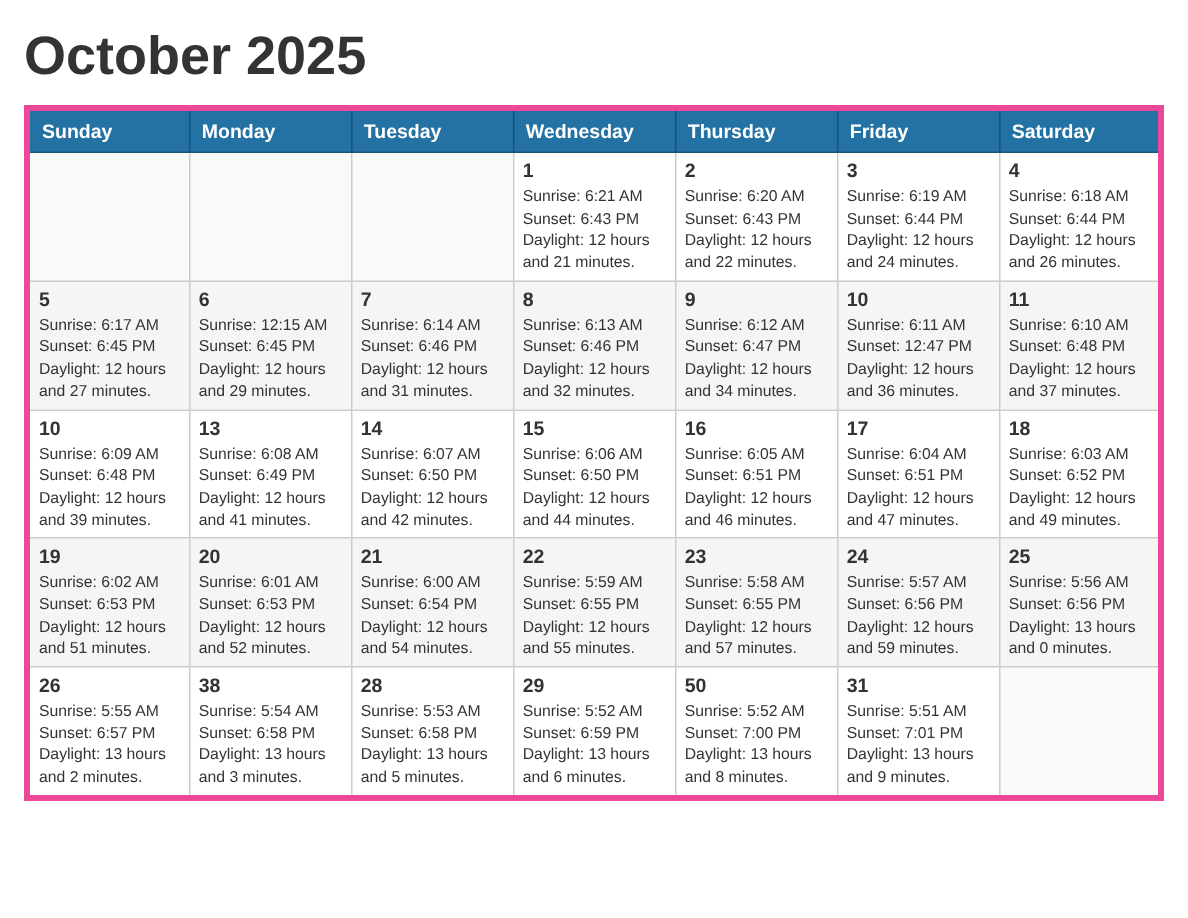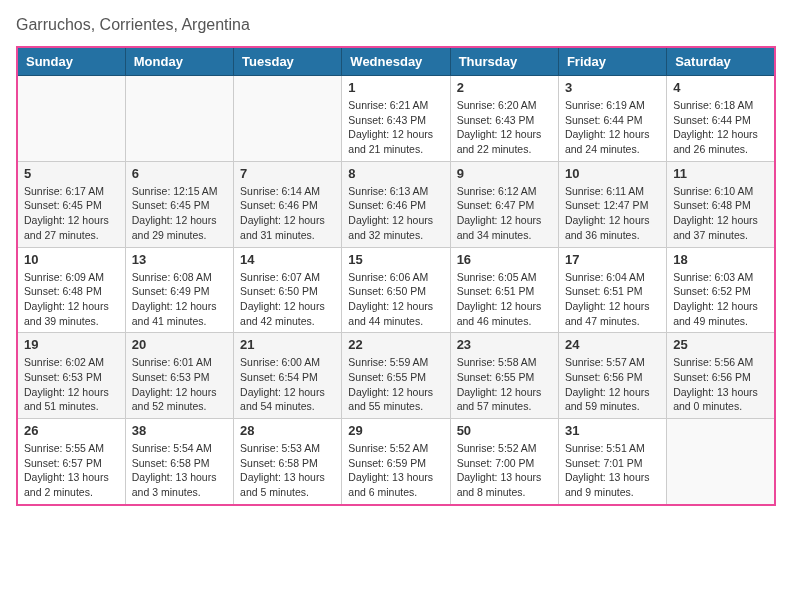--- a/index.html
+++ b/index.html
@@ -33,21 +33,21 @@
       font-weight: bold;
       color: #333;
     }
     .location-title {
       font-size: 16px;
       color: #555;
     }
     .calendar {
       width: 100%;
       border-collapse: collapse;
-      border: 2px solid #ec4899;
+      border: 4px solid #ec4899;
     }
     .calendar th {
       background-color: #2471a3;
       color: white;
       text-align: left;
       padding: 6px 8px;
       font-size: 13px;
       border: 1px solid #1a5276;
     }
     .calendar td {
@@ -82,21 +82,21 @@
     }
     .calendar td.empty {
       background: #f9f9f9 !important;
     }
   </style>
 </head>
 <body>
 
 <div class="header">
   <div class="title-section">
-    <div class="location-title">Garruchos, Corrientes, Argentina</div>
+    <div class="month-title">October 2025</div>
   </div>
 </div>
 
 <table class="calendar">
   <thead>
     <tr id="header-row">
     <th>Sunday</th>
         <th>Monday</th>
         <th>Tuesday</th>
         <th>Wednesday</th>

